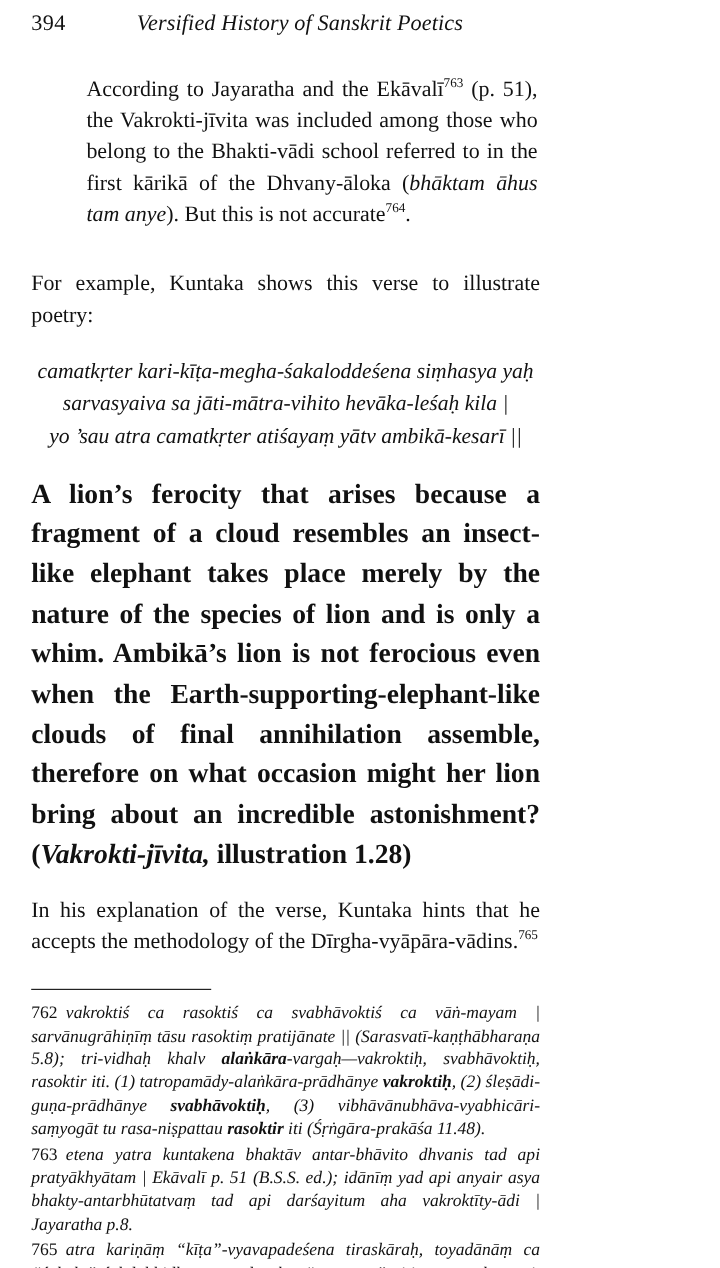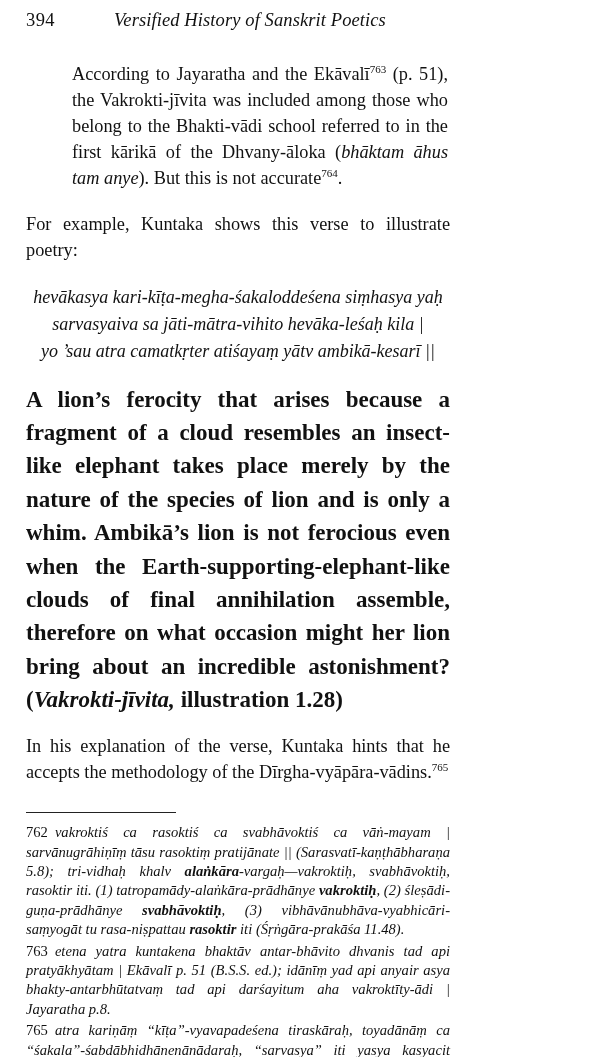--- a/index.html
+++ b/index.html
@@ -52,21 +52,21 @@
   sup.fn {
     font-size: 11px;
     vertical-align: super;
     line-height: 0;
   }
   
   .blockquote {
     font-size: 18.3px;
     line-height: 1.42;
     text-align: justify;
-    margin: 18px 0 20px 0;
+    margin: 18px 0 32px 0;
     padding-left: 46px;
     padding-right: 2px;
     font-family: Liberation Serif, serif;
   }
   
   .verse {
     font-style: italic;
     font-size: 18px;
     line-height: 1.5;
     text-align: center;
@@ -117,21 +117,21 @@
     <span class="folio">394</span>
     <span class="head-title">Versified History of Sanskrit Poetics</span>
   </div>
 
 
   <div class="blockquote"><span>According to Jayaratha and the Ekāvalī</span><sup class="fn">763</sup><span> (p. 51), the Vakrokti-jīvita was included among those who belong to the Bhakti-vādi school referred to in the first kārikā of the Dhvany-āloka (</span><span class="ital">bhāktam āhus tam anye</span><span>). But this is not accurate</span><sup class="fn">764</sup><span>.</span></div>
 
   <p class="para">For example, Kuntaka shows this verse to illustrate poetry:</p>
 
   <div class="verse">
-    <div>hevākasya kari-kīṭa-megha-śakaloddeśena siṃhasya yaḥ</div>
+    <div>camatkṛter kari-kīṭa-megha-śakaloddeśena siṃhasya yaḥ</div>
     <div>sarvasyaiva sa jāti-mātra-vihito hevāka-leśaḥ kila |</div>
     <div>yo ’sau atra camatkṛter atiśayaṃ yātv ambikā-kesarī ||</div>
   </div>
 
   <div class="translation"><span class="norm">A lion’s ferocity that arises because a fragment of a cloud resembles an insect-like elephant takes place merely by the nature of the species of lion and is only a whim. Ambikā’s lion is not ferocious even when the Earth-supporting-elephant-like clouds of final annihilation assemble, therefore on what occasion might her lion bring about an incredible astonishment? (</span><span class="it">Vakrokti-jīvita,</span><span class="norm"> illustration 1.28)</span></div>
 
   <p class="para"><span>In his explanation of the verse, Kuntaka hints that he accepts the methodology of the Dīrgha-vyāpāra-vādins.</span><sup class="fn">765</sup></p>
 
   <hr class="fn-rule">
 

